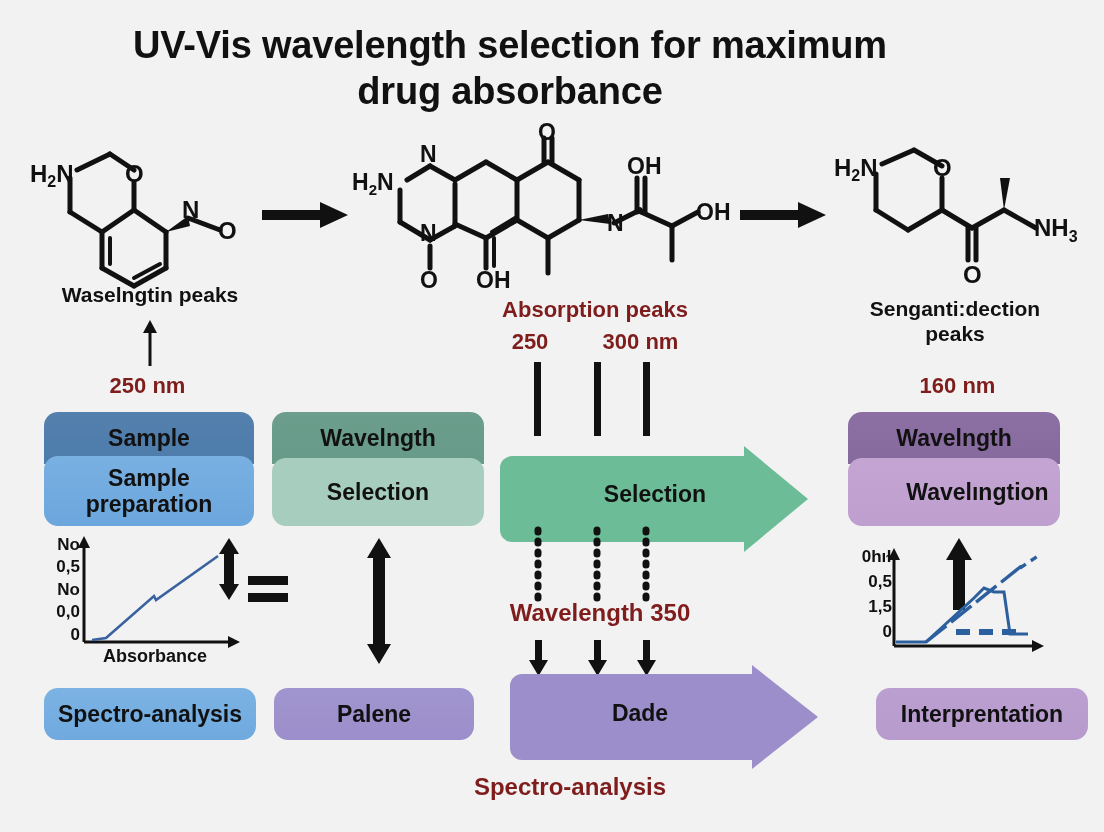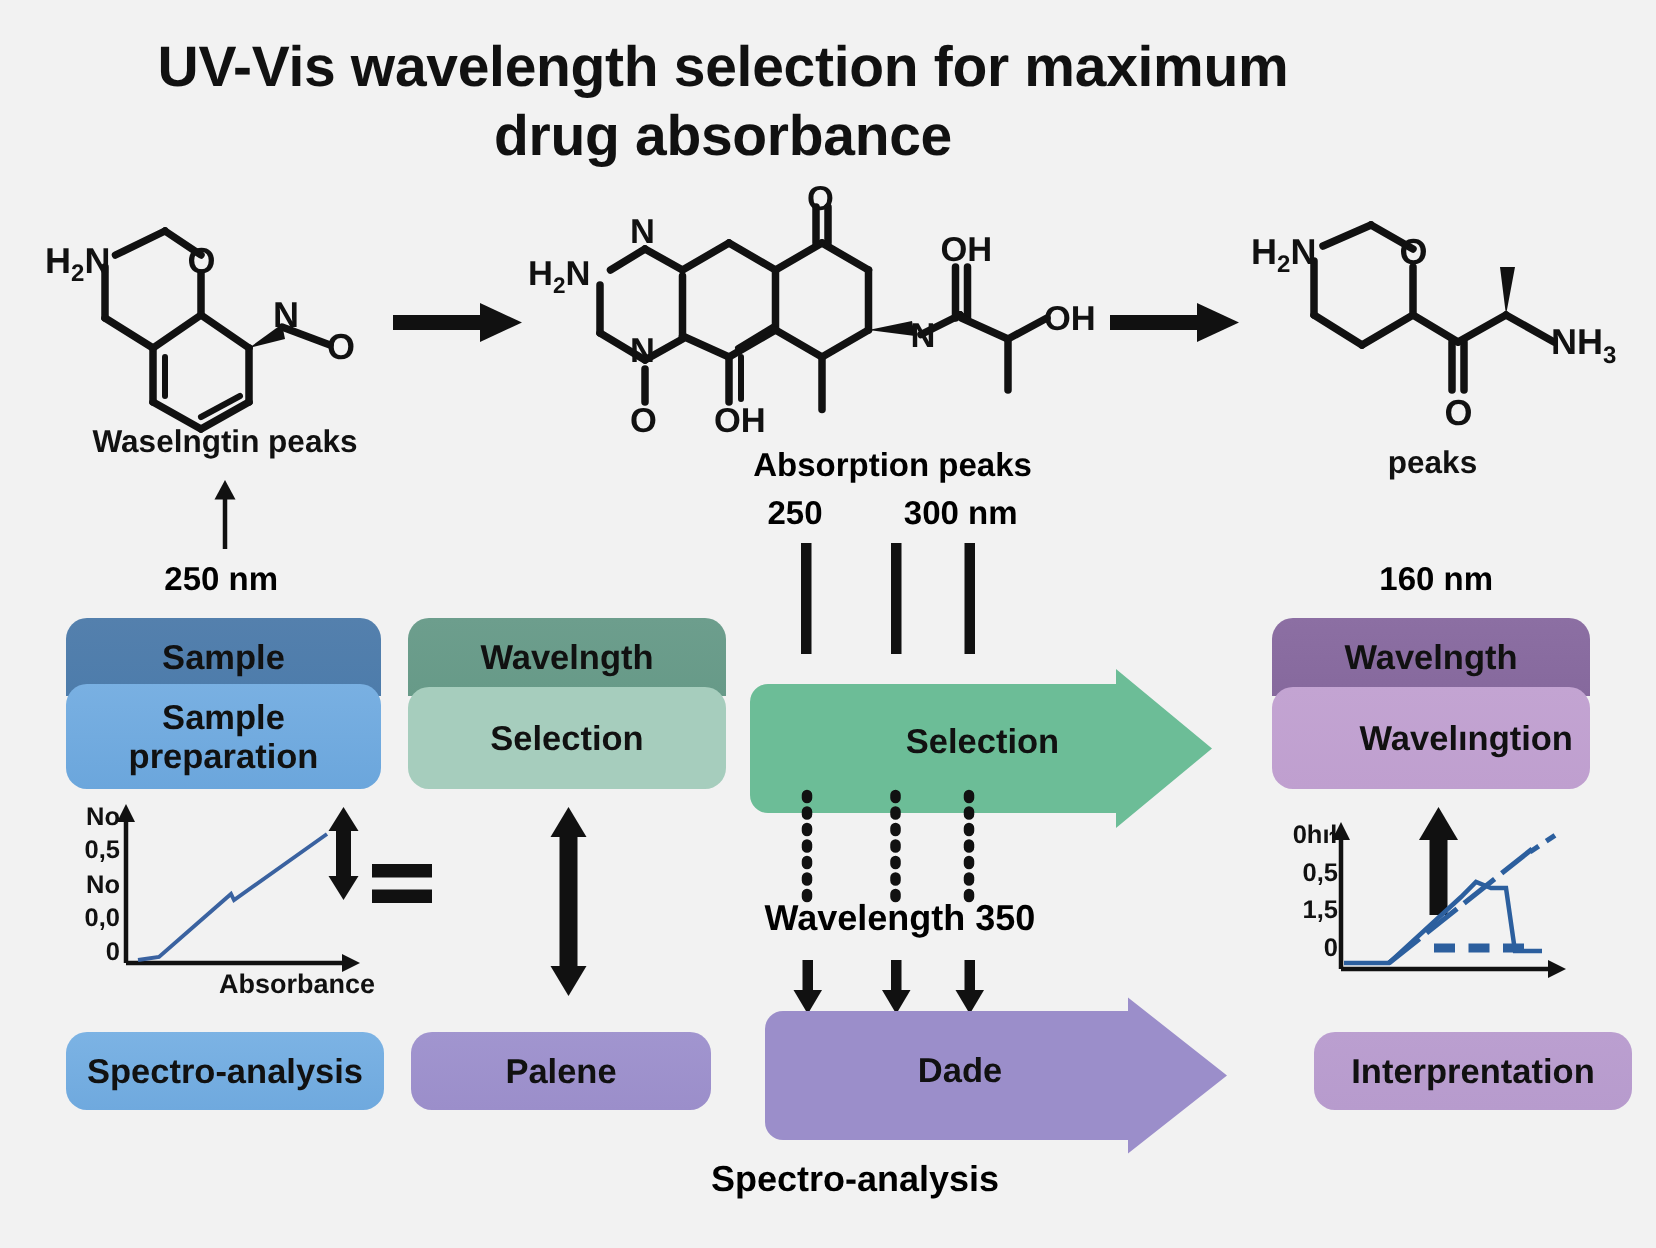--- a/index.html
+++ b/index.html
@@ -13,27 +13,28 @@
   .stage{position:absolute;inset:0;}
   .abs{position:absolute;}
 
   
   #title{
     top:22px;left:0;width:964px;
     text-align:center;
     font-size:38px;font-weight:bold;color:#111;
     line-height:1.22;
     letter-spacing:-0.2px;
+    padding-left:28px;
   }
 
   
   .struct-label{
     font-size:21px;font-weight:bold;color:#111;text-align:center;line-height:1.2;
   }
-  .blk-lg{font-size:22px;font-weight:bold;color:#000000;text-align:center;line-height:1.25;}
+  .blk-lg{font-size:22px;font-weight:bold;color:#7f1d1d;text-align:center;line-height:1.25;}
 
   
   .box{
     border-radius:14px;
     display:flex;align-items:center;justify-content:center;
     font-weight:bold;color:#111;text-align:center;
     line-height:1.15;
     box-sizing:border-box;
   }
   .box.two-line{flex-direction:column;}
@@ -200,20 +201,21 @@
       <polygon points="174,70 170,38 180,38" fill="#111"></polygon>
       <g font-family="'Liberation Sans',sans-serif" font-weight="bold" fill="#111">
         <text x="4" y="36" font-size="24">H<tspan font-size="16" dy="5">2</tspan><tspan font-size="24" dy="-5">N</tspan></text>
         <text x="103" y="36" font-size="24">O</text>
         <text x="133" y="143" font-size="24">O</text>
         <text x="204" y="96" font-size="24">NH<tspan font-size="16" dy="6">3</tspan></text>
       </g>
     </svg>
   </div>
   <div class="abs struct-label" style="left:830px;top:296px;width:250px;">
+    <div>Senganti:dection</div>
     <div>peaks</div>
   </div>
 
   <div class="abs" style="left:140px;top:320px;">
     <svg width="20" height="46" viewBox="0 0 20 46">
       <line x1="10" y1="46" x2="10" y2="6" stroke="#111" stroke-width="3"></line>
       <polygon points="10,0 3,13 17,13" fill="#111"></polygon>
     </svg>
   </div>
 
@@ -239,21 +241,21 @@
       <polyline points="56,106 70,104 118,62 120,66 182,22" fill="none" stroke="#3a62a0" stroke-width="2.6"></polyline>
     </svg>
   </div>
   <div class="abs" style="left:34px;top:534px;width:46px;text-align:right;font-size:17px;font-weight:bold;color:#111;line-height:1.32;">
     <div>No</div>
     <div>0,5</div>
     <div>No</div>
     <div>0,0</div>
     <div>0</div>
   </div>
-  <div class="abs" style="left:60px;top:646px;width:190px;text-align:right;font-size:18px;font-weight:bold;color:#111;">Absorbance</div>
+  <div class="abs" style="left:60px;top:646px;width:190px;text-align:center;font-size:18px;font-weight:bold;color:#111;">Absorbance</div>
 
   <div class="abs" style="left:216px;top:538px;">
     <svg width="26" height="62" viewBox="0 0 26 62">
       <polygon points="13,0 3,16 23,16" fill="#111"></polygon>
       <rect x="8" y="14" width="10" height="34" fill="#111"></rect>
       <polygon points="13,62 3,46 23,46" fill="#111"></polygon>
     </svg>
   </div>
 
   <div class="abs" style="left:248px;top:572px;">

